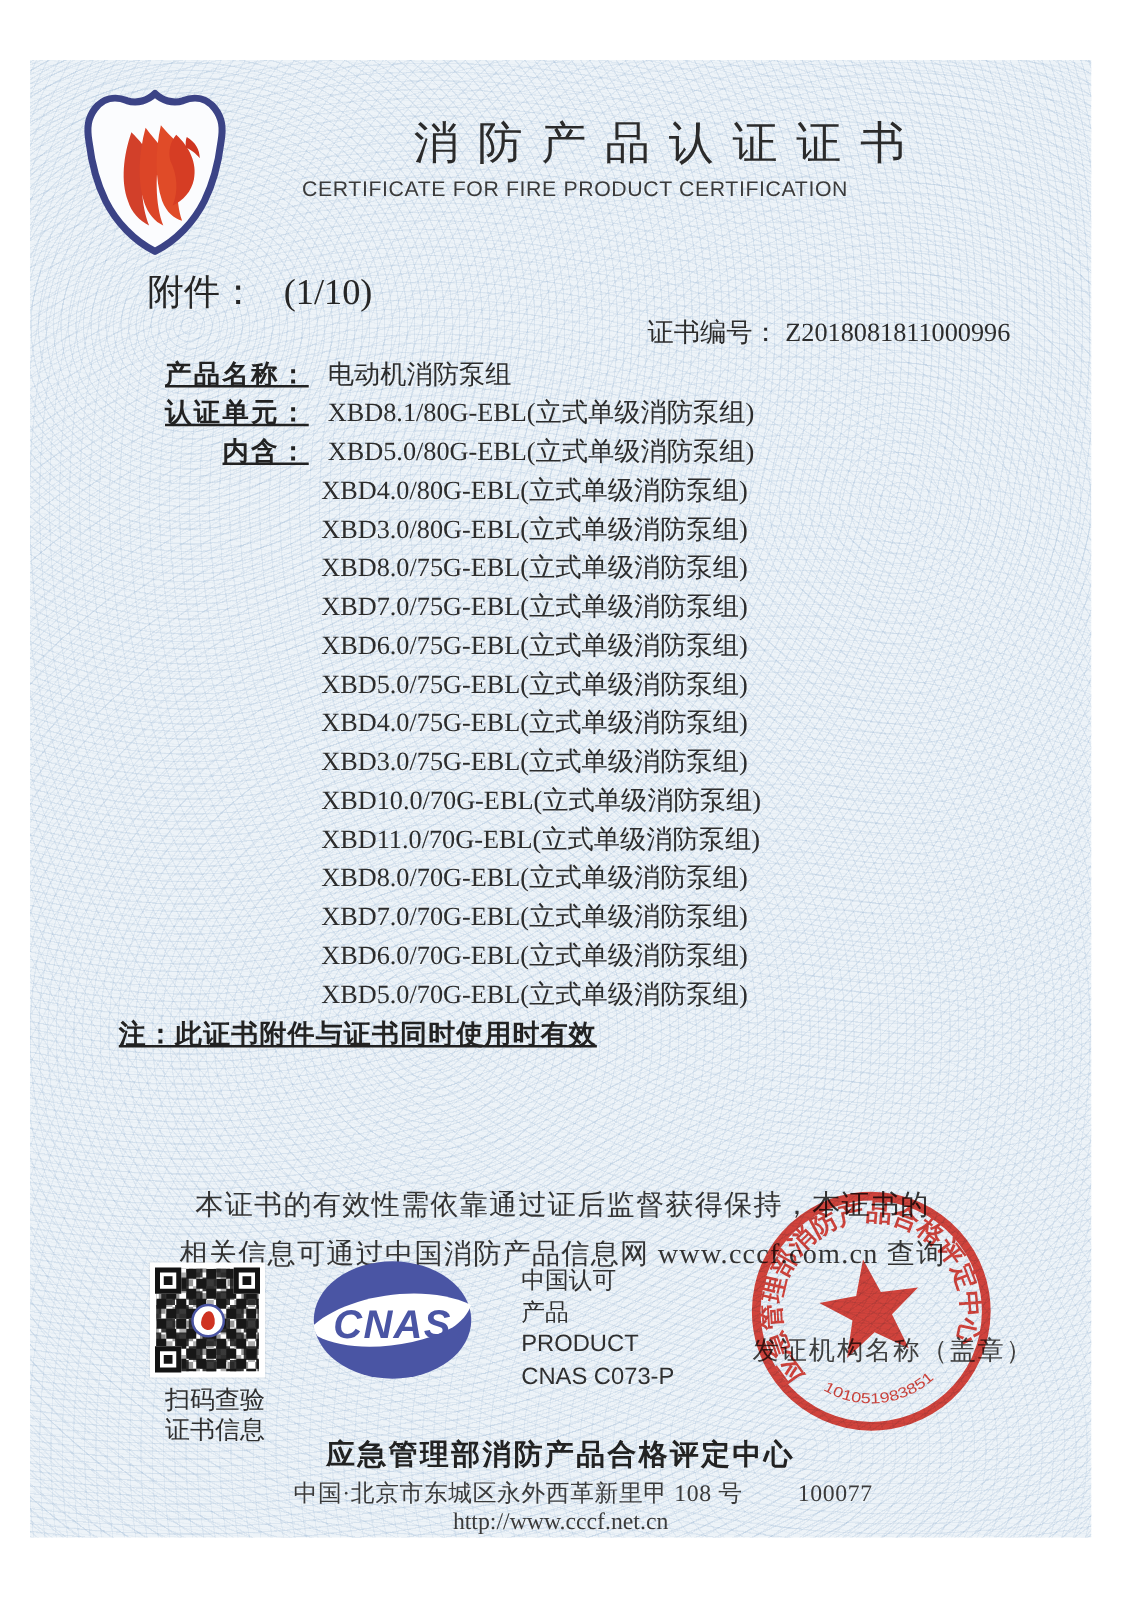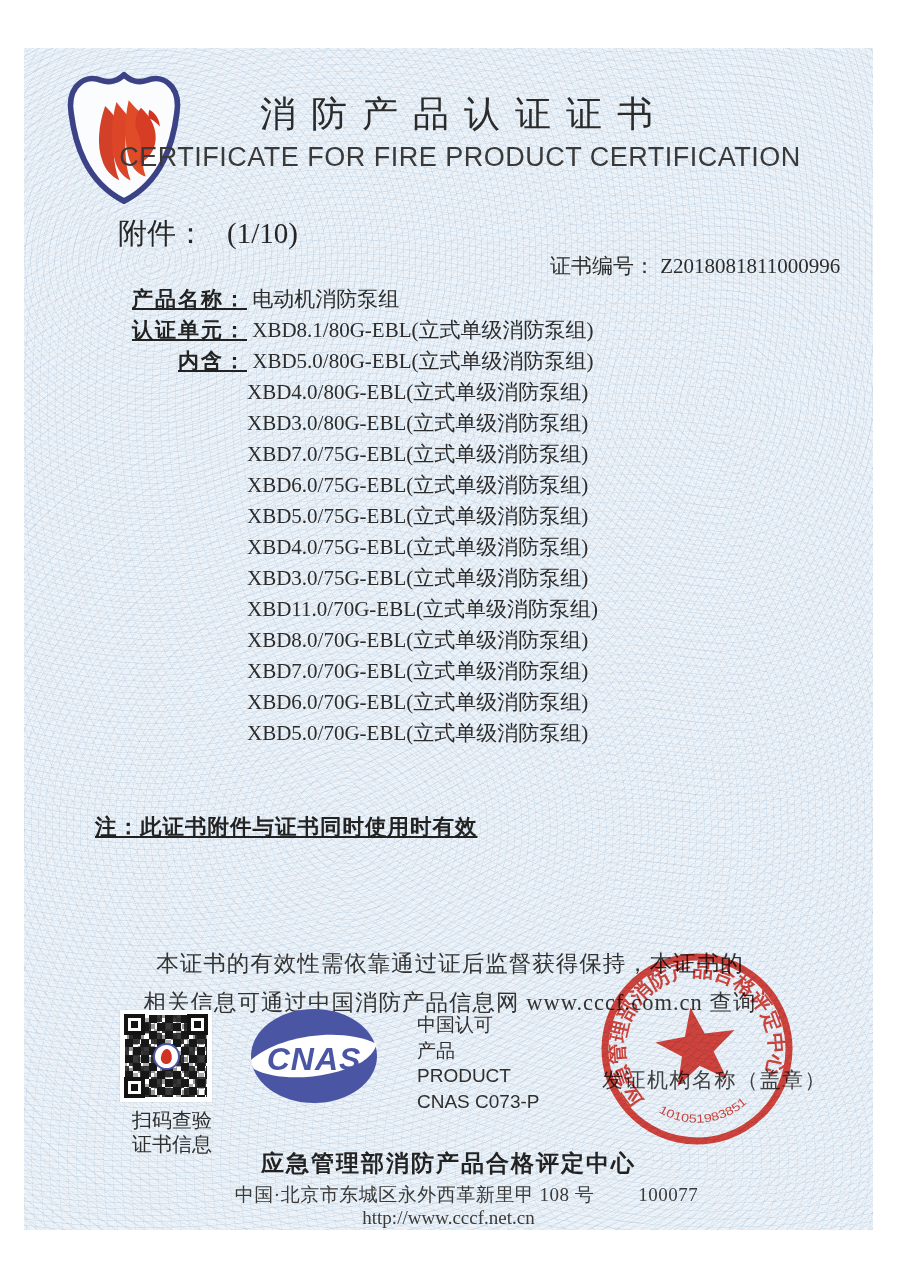--- a/index.html
+++ b/index.html
@@ -17,37 +17,37 @@
       repeating-radial-gradient(circle at 82% 30%, rgba(125,160,198,.13) 0 1px, transparent 1px 8px),
       repeating-radial-gradient(circle at 38% 66%, rgba(125,160,198,.13) 0 1px, transparent 1px 7px),
       repeating-radial-gradient(circle at 72% 94%, rgba(125,160,198,.11) 0 1px, transparent 1px 9px),
       repeating-linear-gradient(8deg, rgba(140,175,205,.07) 0 1px, transparent 1px 4px);
   }
 
   .abs { position:absolute; }
 
   
   .logo-svg { left:34px; top:16px; width:132px; height:146px; }
-  .title-cn { left:236px; top:42px; width:550px; 
+  .title-cn { left:236px; top:42px; width:550px; text-align:center;
     font-size:36px; letter-spacing:15px; color:#2b2b2b; font-weight:400; }
   .title-en { left:16px; top:94px; width:840px; text-align:center;
     font-family:"Liberation Sans","DejaVu Sans",sans-serif;
-    font-size:27px; letter-spacing:.5px; color:#3a3a3a; font-weight:400; }
+    font-size:17px; letter-spacing:.5px; color:#3a3a3a; font-weight:400; }
 
   
   .attachment { left:94px; top:166px; font-size:29px; color:#262626; }
   .attachment .gap { display:inline-block; width:22px; }
-  .cert-no { left:526px; top:204px; font-size:21px; color:#2c2c2c; }
+  .cert-no { left:494px; top:204px; font-size:21px; color:#2c2c2c; }
 
   
   .fields { left:71px; top:236px; width:720px; font-size:21px; }
   .frow { height:31px; line-height:31px; white-space:nowrap; }
   .flabel { display:inline-block; width:152px; text-align:right;
             font-weight:bold; letter-spacing:2px; color:#222;text-decoration:underline; }
-  .fval { margin-left:0; color:#2c2c2c; }
+  .fval { margin-left:10px; color:#2c2c2c; }
 
   .note-line { left:71px; top:764px; font-size:21.5px; font-weight:bold;
                letter-spacing:1px; color:#222;text-decoration:underline; }
 
   
   .statement { left:26px; top:896px; width:800px; text-align:center;
                font-size:22.5px; line-height:39px; color:#333; letter-spacing:1px; }
 
   
   .qr-box { left:96px; top:962px; width:92px; height:92px; background:#fff;
@@ -126,25 +126,27 @@
       <div class="frow">
         <span class="flabel">认证单元：</span>
         <span class="fval">XBD8.1/80G-EBL(立式单级消防泵组)</span>
       </div>
       <div class="frow">
         <span class="flabel">内含：</span>
         <span class="fval">XBD5.0/80G-EBL(立式单级消防泵组)</span>
       </div>
       <div class="frow"><span class="flabel"></span><span class="fval">XBD4.0/80G-EBL(立式单级消防泵组)</span></div>
       <div class="frow"><span class="flabel"></span><span class="fval">XBD3.0/80G-EBL(立式单级消防泵组)</span></div>
+      <div class="frow"><span class="flabel"></span><span class="fval">XBD8.0/75G-EBL(立式单级消防泵组)</span></div>
       <div class="frow"><span class="flabel"></span><span class="fval">XBD7.0/75G-EBL(立式单级消防泵组)</span></div>
       <div class="frow"><span class="flabel"></span><span class="fval">XBD6.0/75G-EBL(立式单级消防泵组)</span></div>
       <div class="frow"><span class="flabel"></span><span class="fval">XBD5.0/75G-EBL(立式单级消防泵组)</span></div>
       <div class="frow"><span class="flabel"></span><span class="fval">XBD4.0/75G-EBL(立式单级消防泵组)</span></div>
       <div class="frow"><span class="flabel"></span><span class="fval">XBD3.0/75G-EBL(立式单级消防泵组)</span></div>
+      <div class="frow"><span class="flabel"></span><span class="fval">XBD10.0/70G-EBL(立式单级消防泵组)</span></div>
       <div class="frow"><span class="flabel"></span><span class="fval">XBD11.0/70G-EBL(立式单级消防泵组)</span></div>
       <div class="frow"><span class="flabel"></span><span class="fval">XBD8.0/70G-EBL(立式单级消防泵组)</span></div>
       <div class="frow"><span class="flabel"></span><span class="fval">XBD7.0/70G-EBL(立式单级消防泵组)</span></div>
       <div class="frow"><span class="flabel"></span><span class="fval">XBD6.0/70G-EBL(立式单级消防泵组)</span></div>
       <div class="frow"><span class="flabel"></span><span class="fval">XBD5.0/70G-EBL(立式单级消防泵组)</span></div>
     </div>
 
     <div class="abs note-line">注：此证书附件与证书同时使用时有效</div>
 
     <div class="abs statement">

